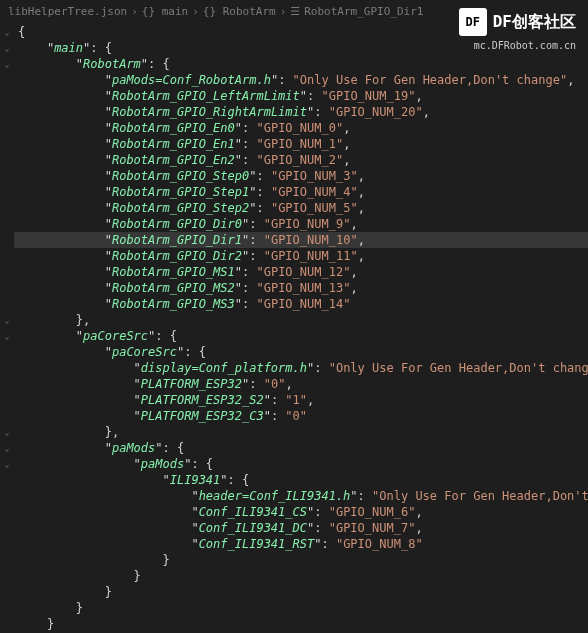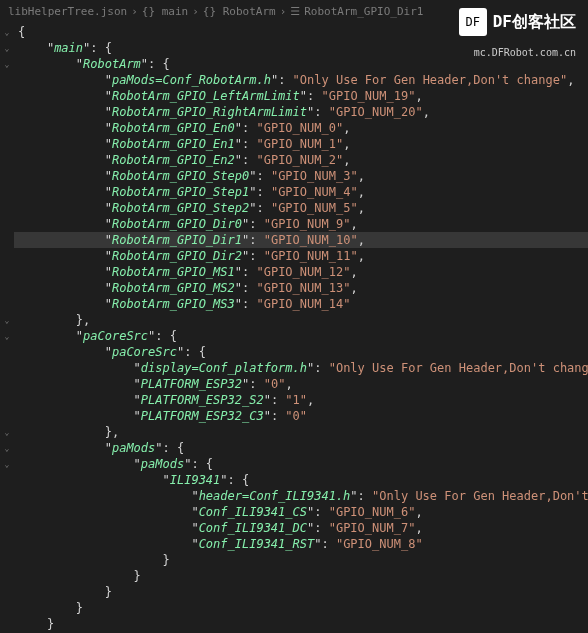--- a/index.html
+++ b/index.html
@@ -39,32 +39,32 @@
     }
     .watermark .df-logo {
       width: 28px;
       height: 28px;
       background: #fff;
       border-radius: 3px;
       display: flex;
       align-items: center;
       justify-content: center;
       color: #000;
-      font-weight: normal;
+      font-weight: bold;
       font-size: 12px;
     }
     .watermark .df-text {
       font-size: 16px;
       font-weight: bold;
       color: #fff;
     }
     .watermark .url {
       font-size: 10px;
       color: #ccc;
-      margin-top: 11px;
+      margin-top: 4px;
     }
     .editor {
       display: flex;
       height: calc(100% - 18px);
     }
     .gutter {
       width: 14px;
       background: #1e1e1e;
       flex-shrink: 0;
       padding-top: 2px;

